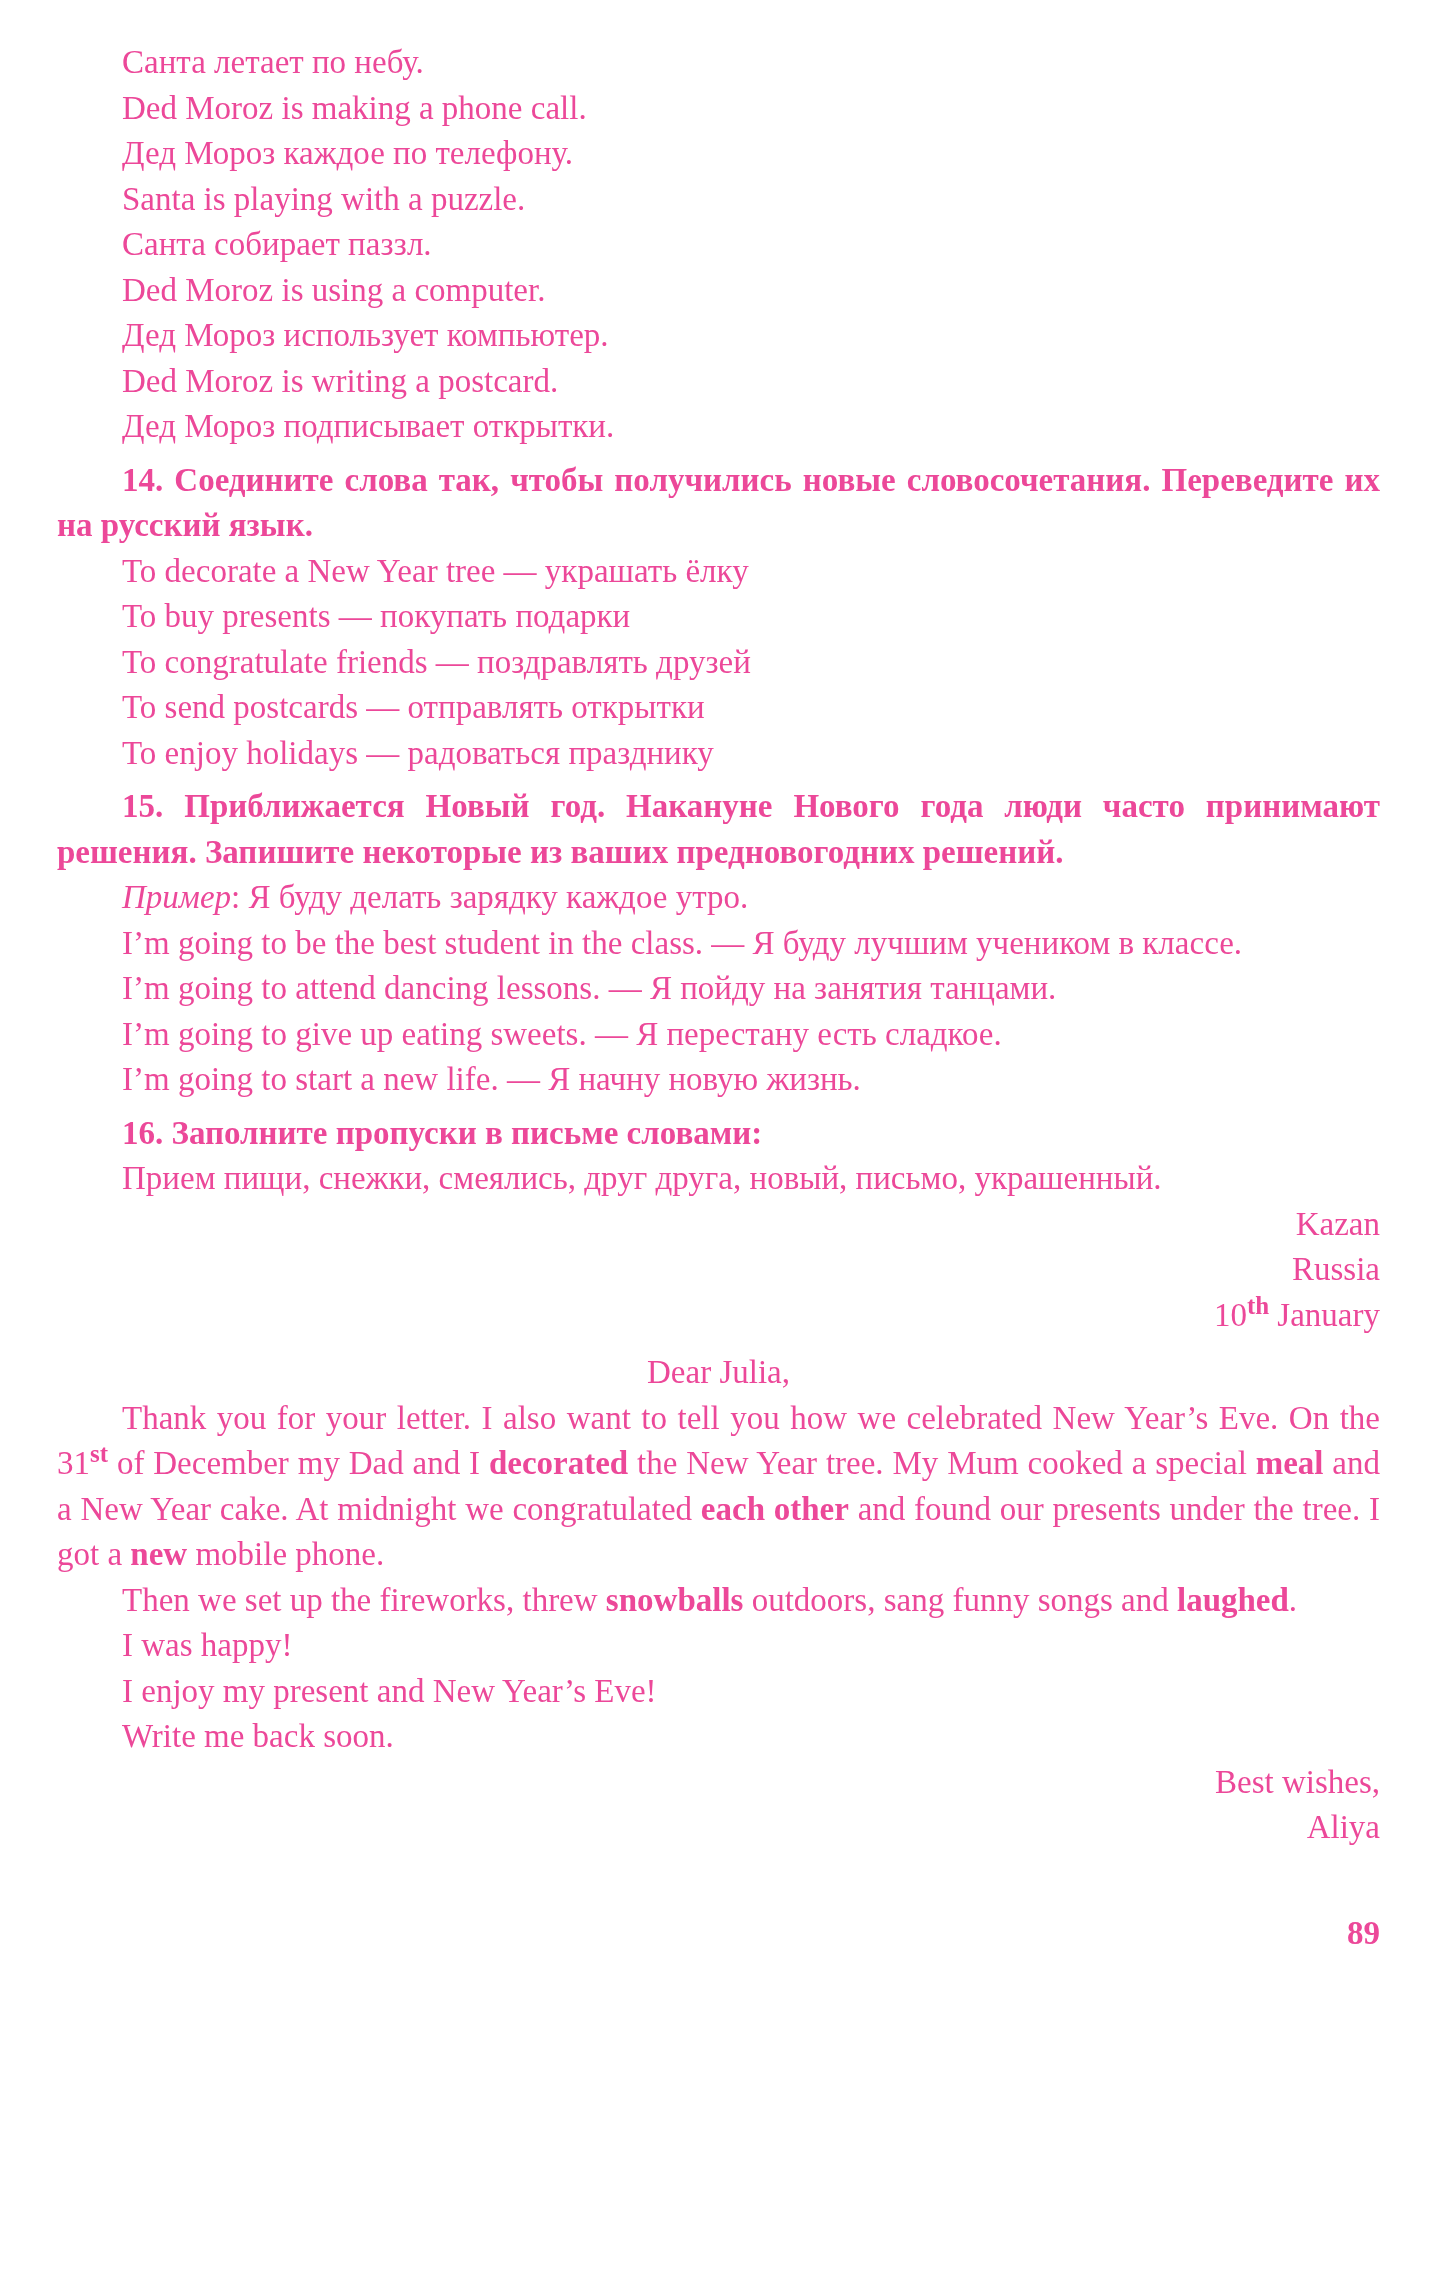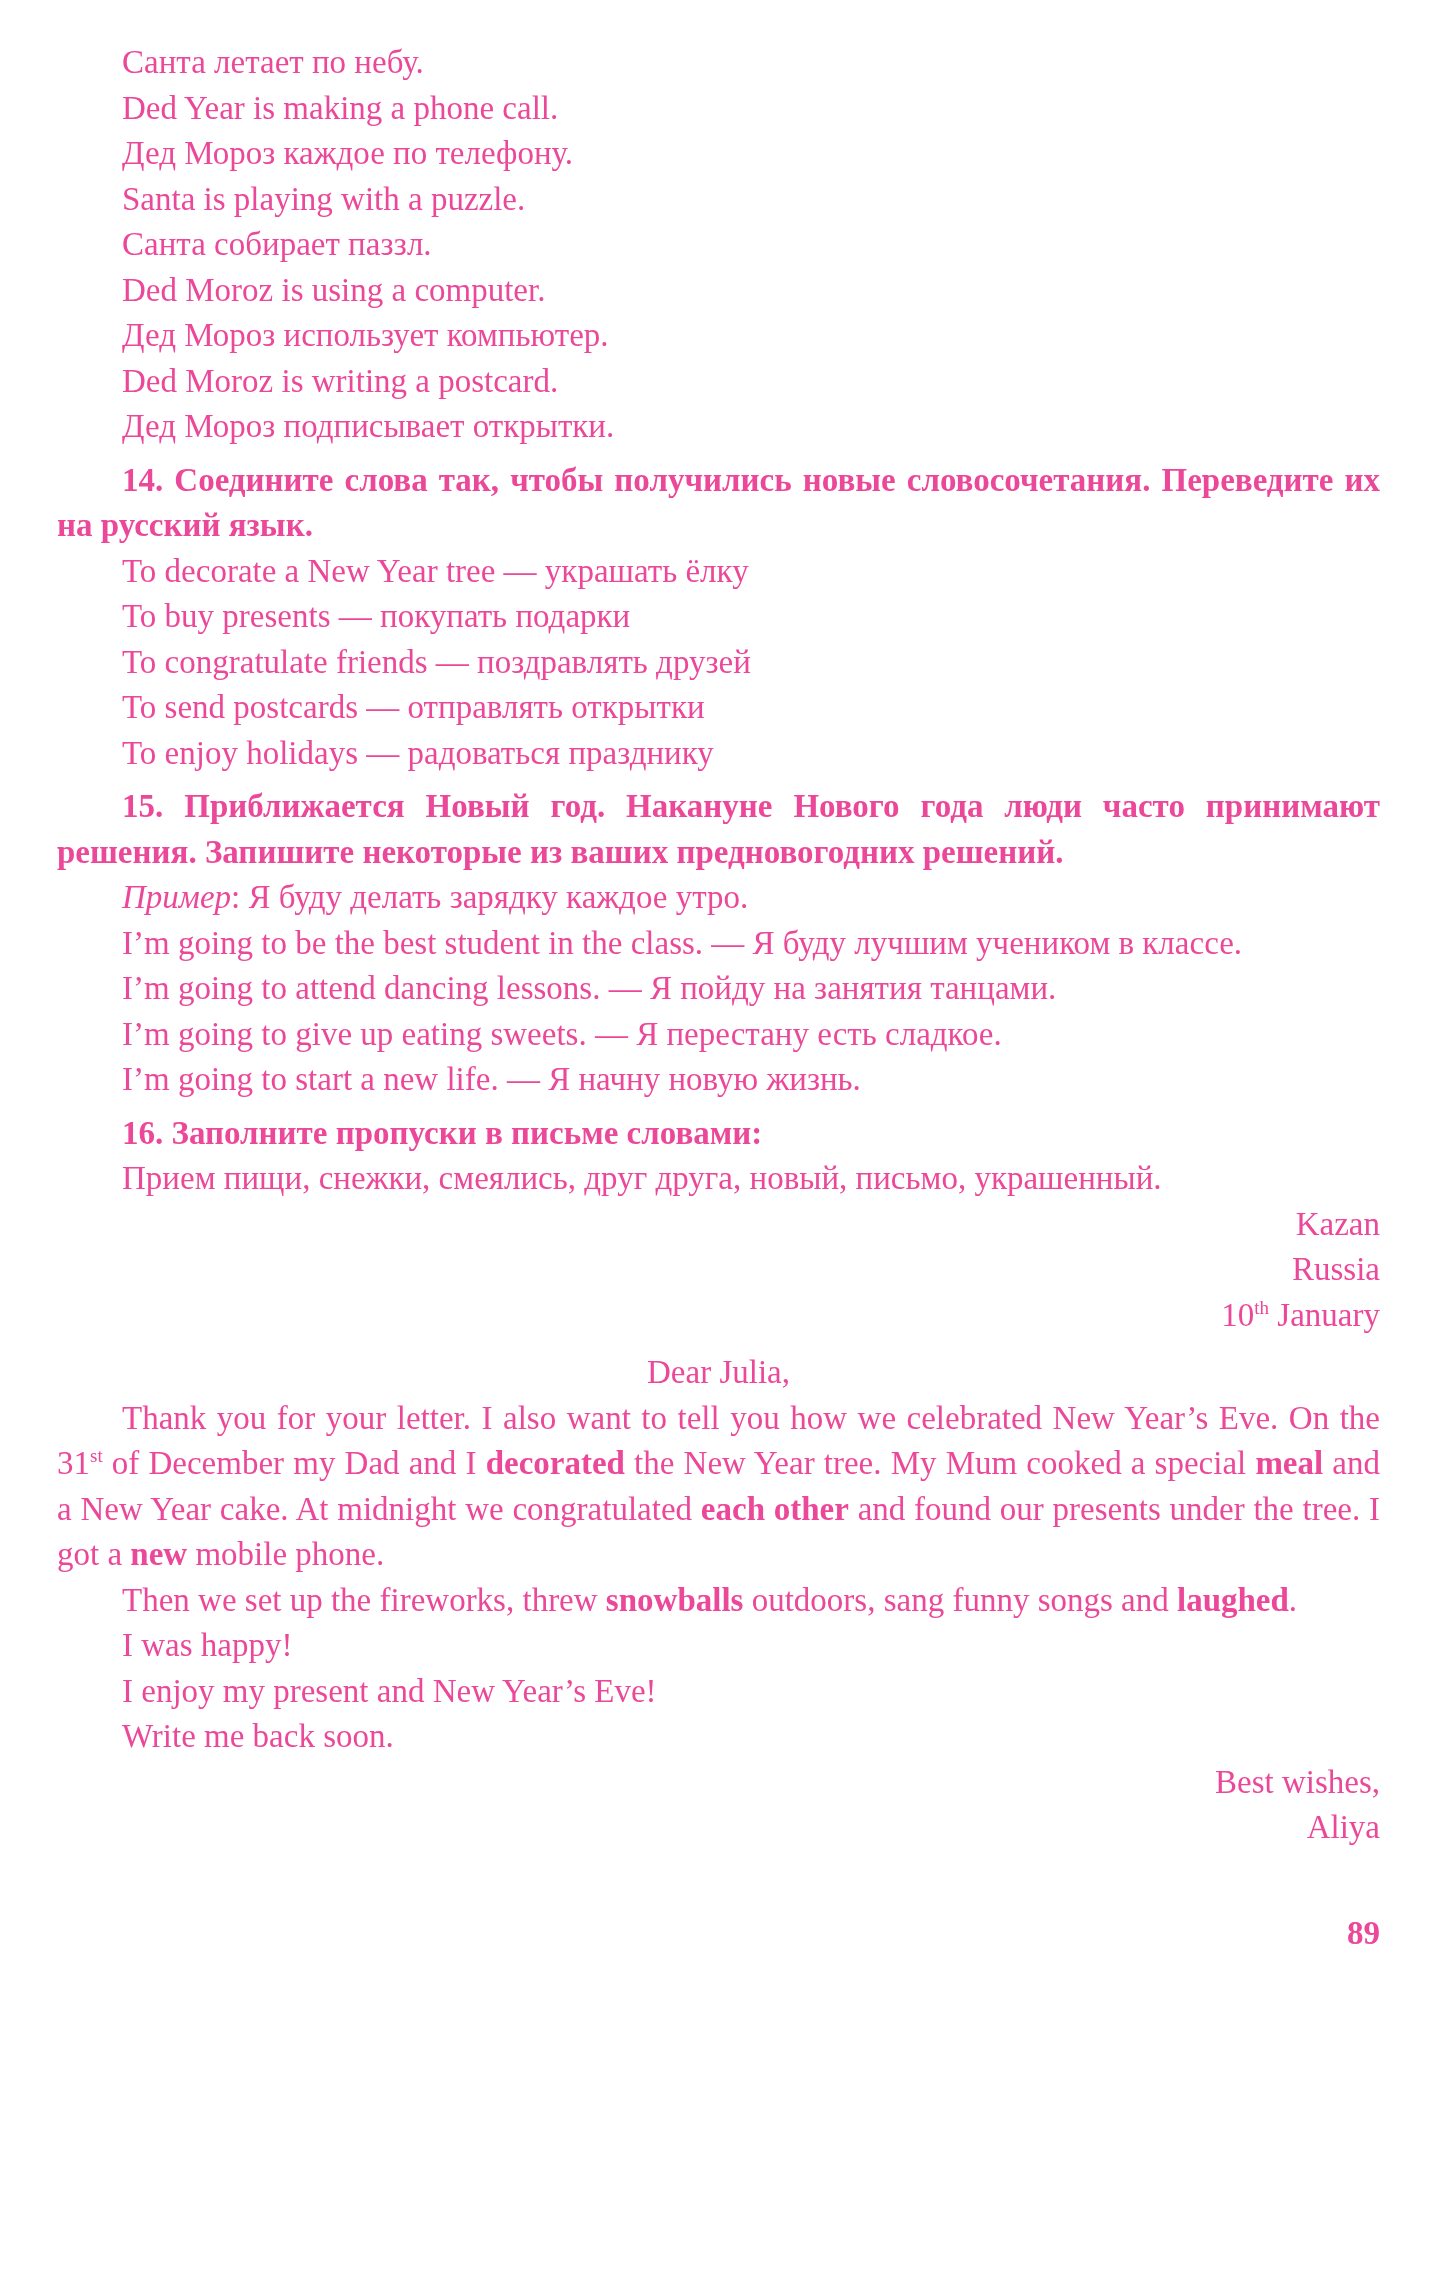--- a/index.html
+++ b/index.html
@@ -10,31 +10,31 @@
     line-height: 45.5px;
   }
   .ind { padding-left: 65px; }
   p { margin: 0; }
   .heading { font-weight: bold; text-indent: 65px; margin-top: 8px; text-align: justify; }
   .just { text-align: justify; text-indent: 65px; }
   .right { text-align: right; }
   .center { text-align: center; font-family: Liberation Serif, serif; }
   b { font-weight: bold; }
   i { font-style: italic; }
-  sup { font-size: 19px; line-height: 0; }
+  sup { font-size: 25px; line-height: 0; font-weight: bold; }
   .gap { height: 12px; }
   .pageno { text-align: right; margin-top: 60px; font-weight: bold; }
 </style>
 </head>
 <body>
 
 <div class="page">
   <div>
     <p class="ind">Санта летает по небу.</p>
-    <p class="ind">Ded Year is making a phone call.</p>
+    <p class="ind">Ded Moroz is making a phone call.</p>
     <p class="ind">Дед Мороз каждое по телефону.</p>
     <p class="ind">Santa is playing with a puzzle.</p>
     <p class="ind">Санта собирает паззл.</p>
     <p class="ind">Ded Moroz is using a computer.</p>
     <p class="ind">Дед Мороз использует компьютер.</p>
     <p class="ind">Ded Moroz is writing a postcard.</p>
     <p class="ind">Дед Мороз подписывает открытки.</p>
   </div>
 
   <p class="heading">14. Соедините слова так, чтобы получились новые словосочетания. Переведите их на русский язык.</p>

